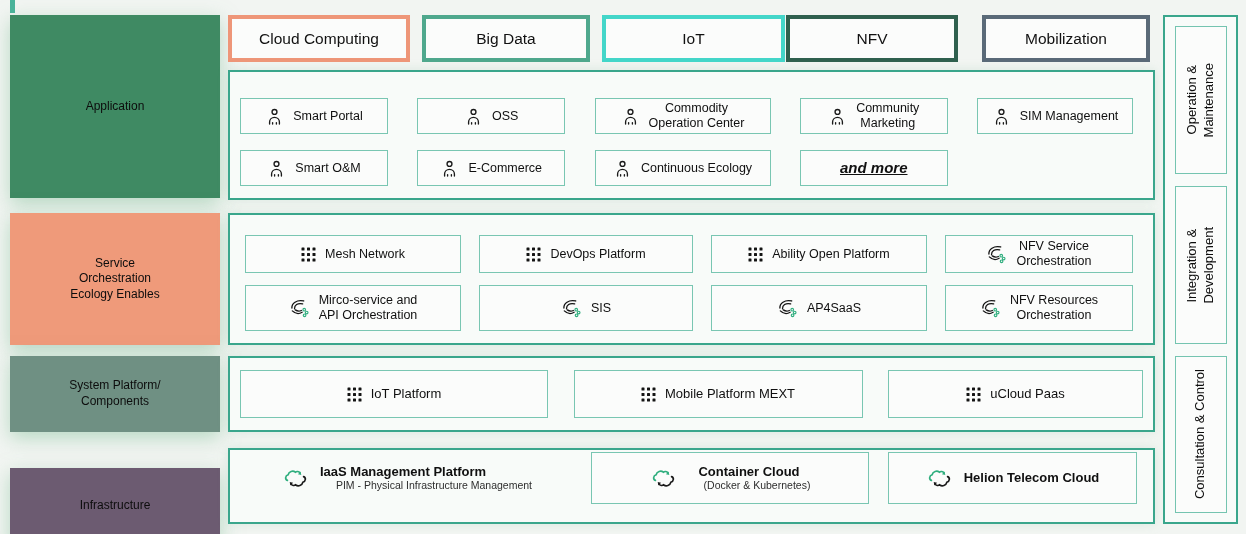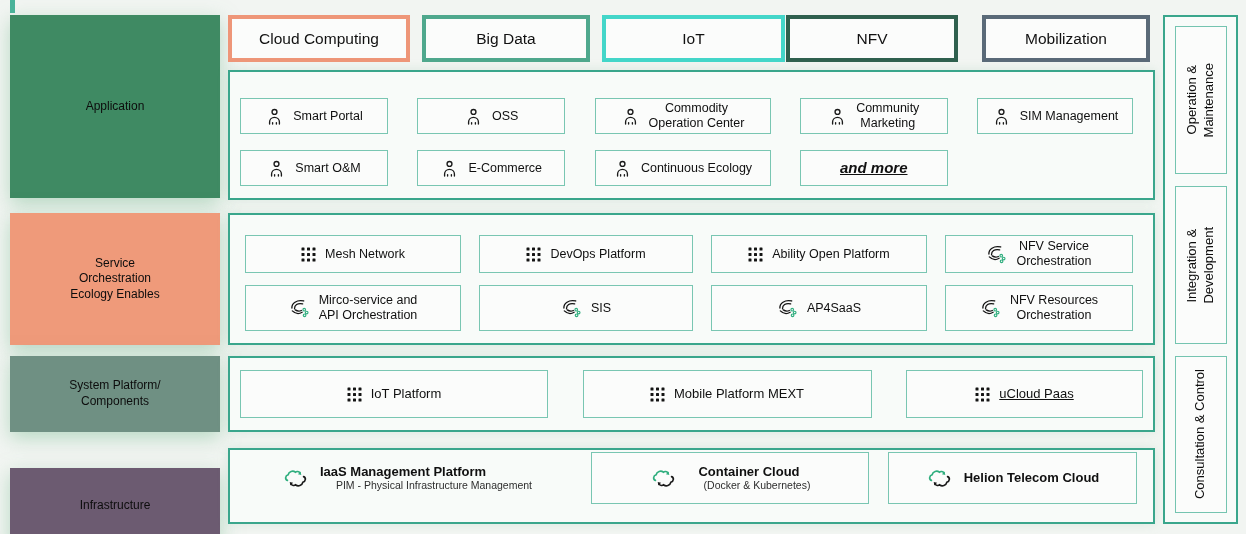--- a/index.html
+++ b/index.html
@@ -34,21 +34,21 @@
               grid-template-rows:38px 46px; row-gap:12px; justify-content:space-between; padding:20px 20px 0 15px; }
   #sys-row  { top:356px; height:76px; display:flex; align-items:center; justify-content:space-between; padding:0 10px; }
   #inf-row  { top:448px; height:76px; display:flex; align-items:center; justify-content:space-between; padding:0 16px 16px 12px; }
 
   
   .item { border:1.5px solid #79c6b2; background:#fbfcfb; display:flex; align-items:center; justify-content:center;
           gap:9px; font-size:12.5px; color:#101010; padding:2px 6px; }
   .item .lbl { white-space:pre-line; text-align:center; line-height:1.18; }
   .emph .lbl { font-style:italic; text-decoration:underline; font-size:15px; font-weight:600; }
   .sys-item { height:48px; font-size:13px; }
-  .sys-0 { width:308px; } .sys-1 { width:289px; } .sys-2 { width:237px;text-decoration:underline; }
+  .sys-0 { width:308px; } .sys-1 { width:289px; } .sys-2 { width:255px; }
   .inf-item { height:52px; gap:11px; }
   .inf-plain { border:none; background:transparent; width:330px; }
   .inf-1 { width:278px; } .inf-2 { width:249px; }
   .inf-text { text-align:center; }
   .inf-main { font-size:13px; font-weight:700; line-height:1.2; }
   .inf-sub  { font-size:10.5px; color:#2e2e2e; line-height:1.25;margin-left:16px; }
   .inf-plain .inf-text { text-align:left; }
 
   
   #right-rail { position:absolute; left:1163px; top:15px; width:75px; height:509px; border:2px solid #3aa68c;

